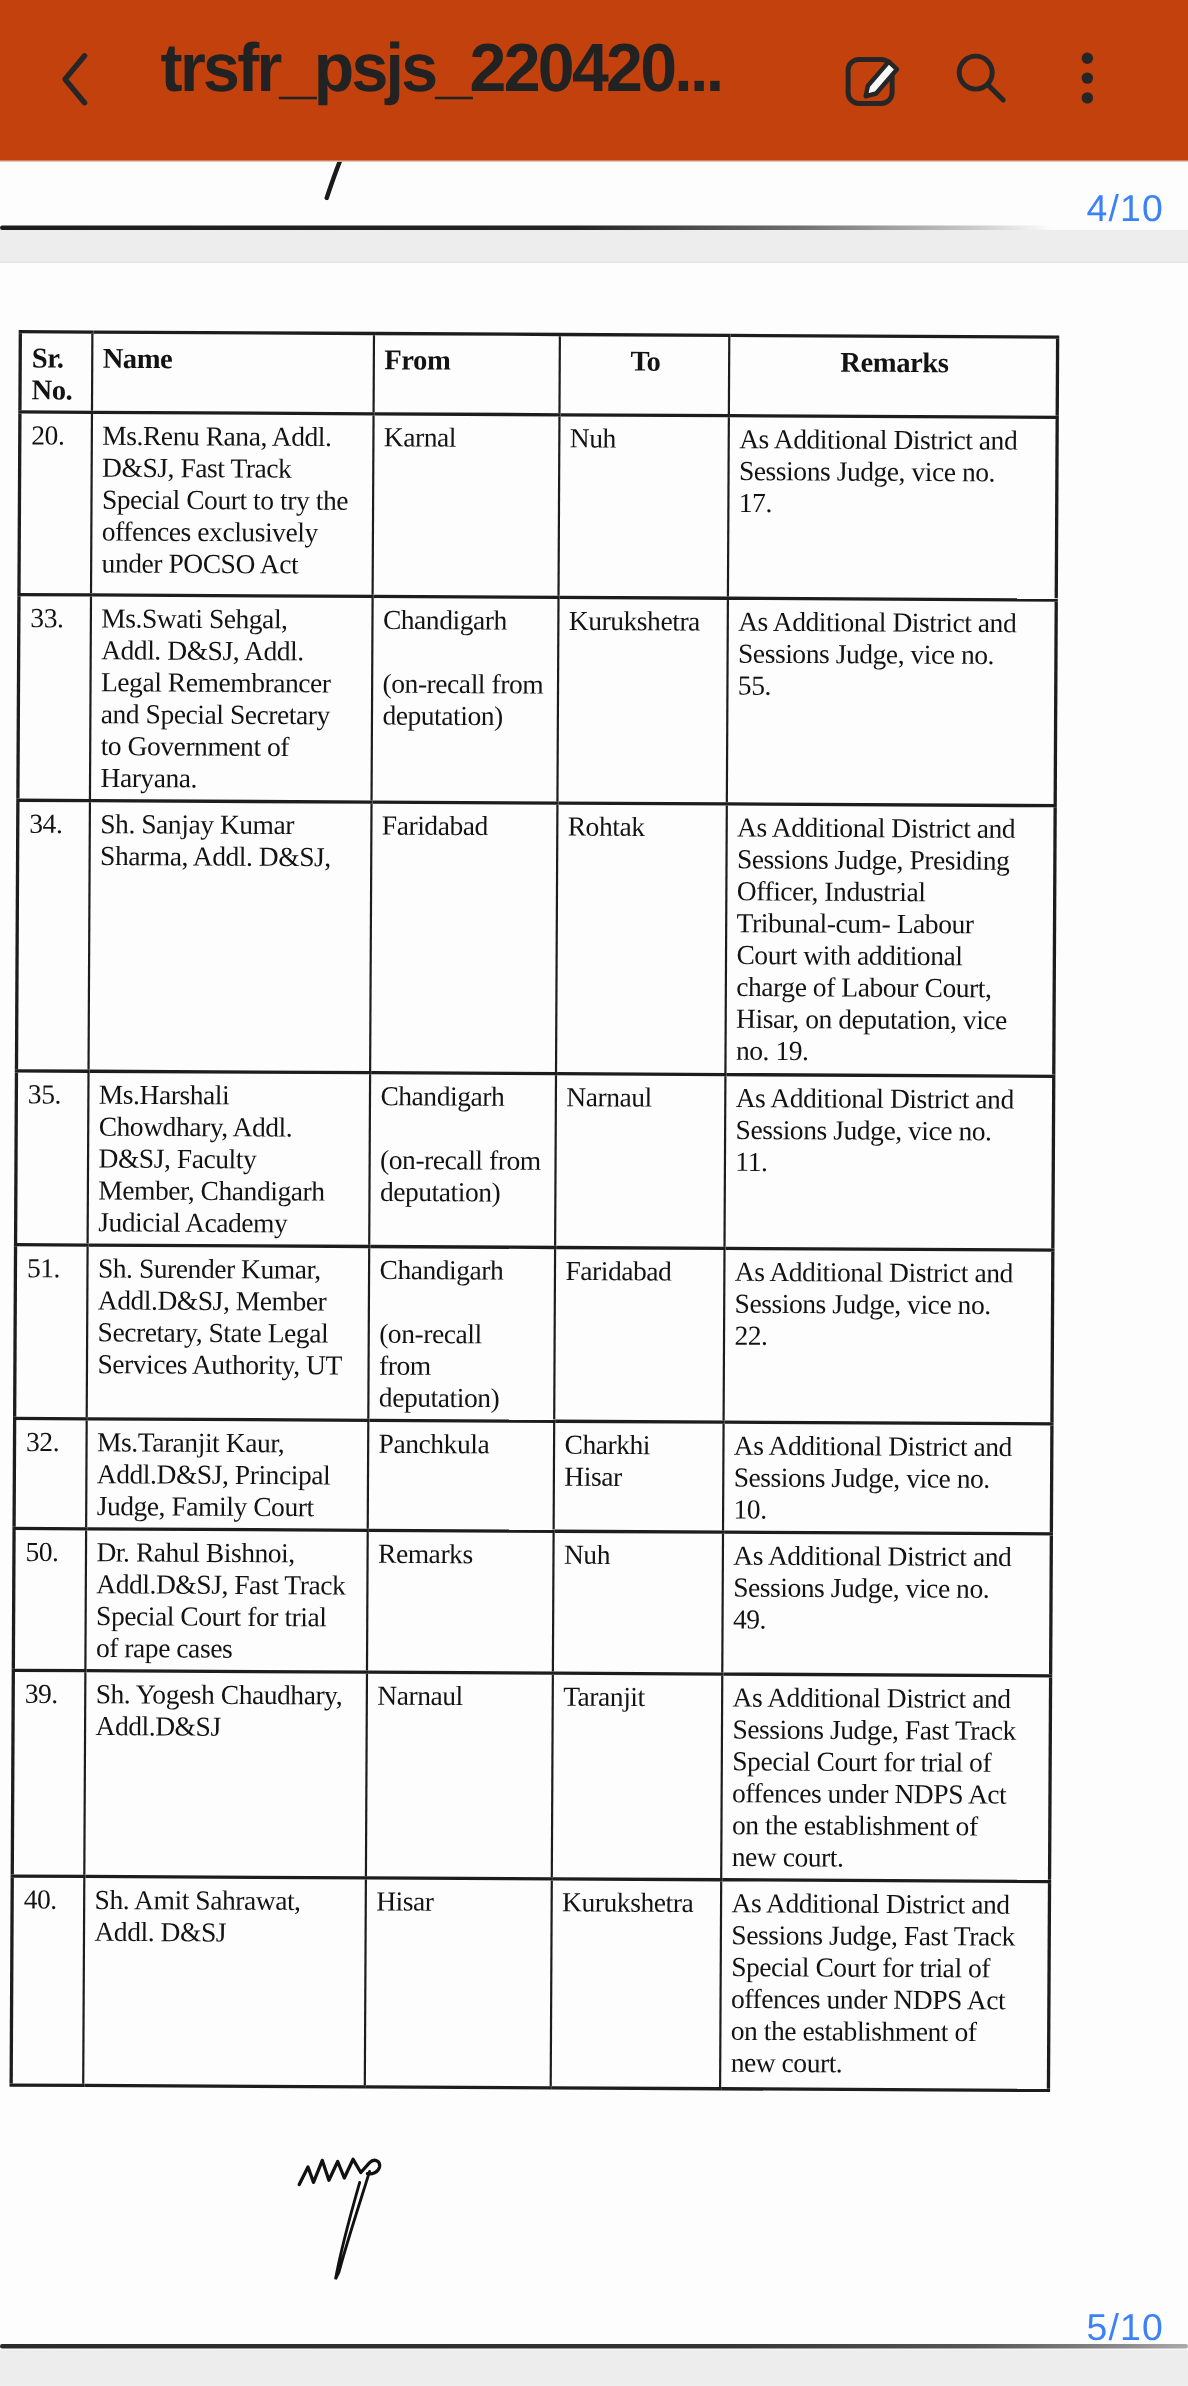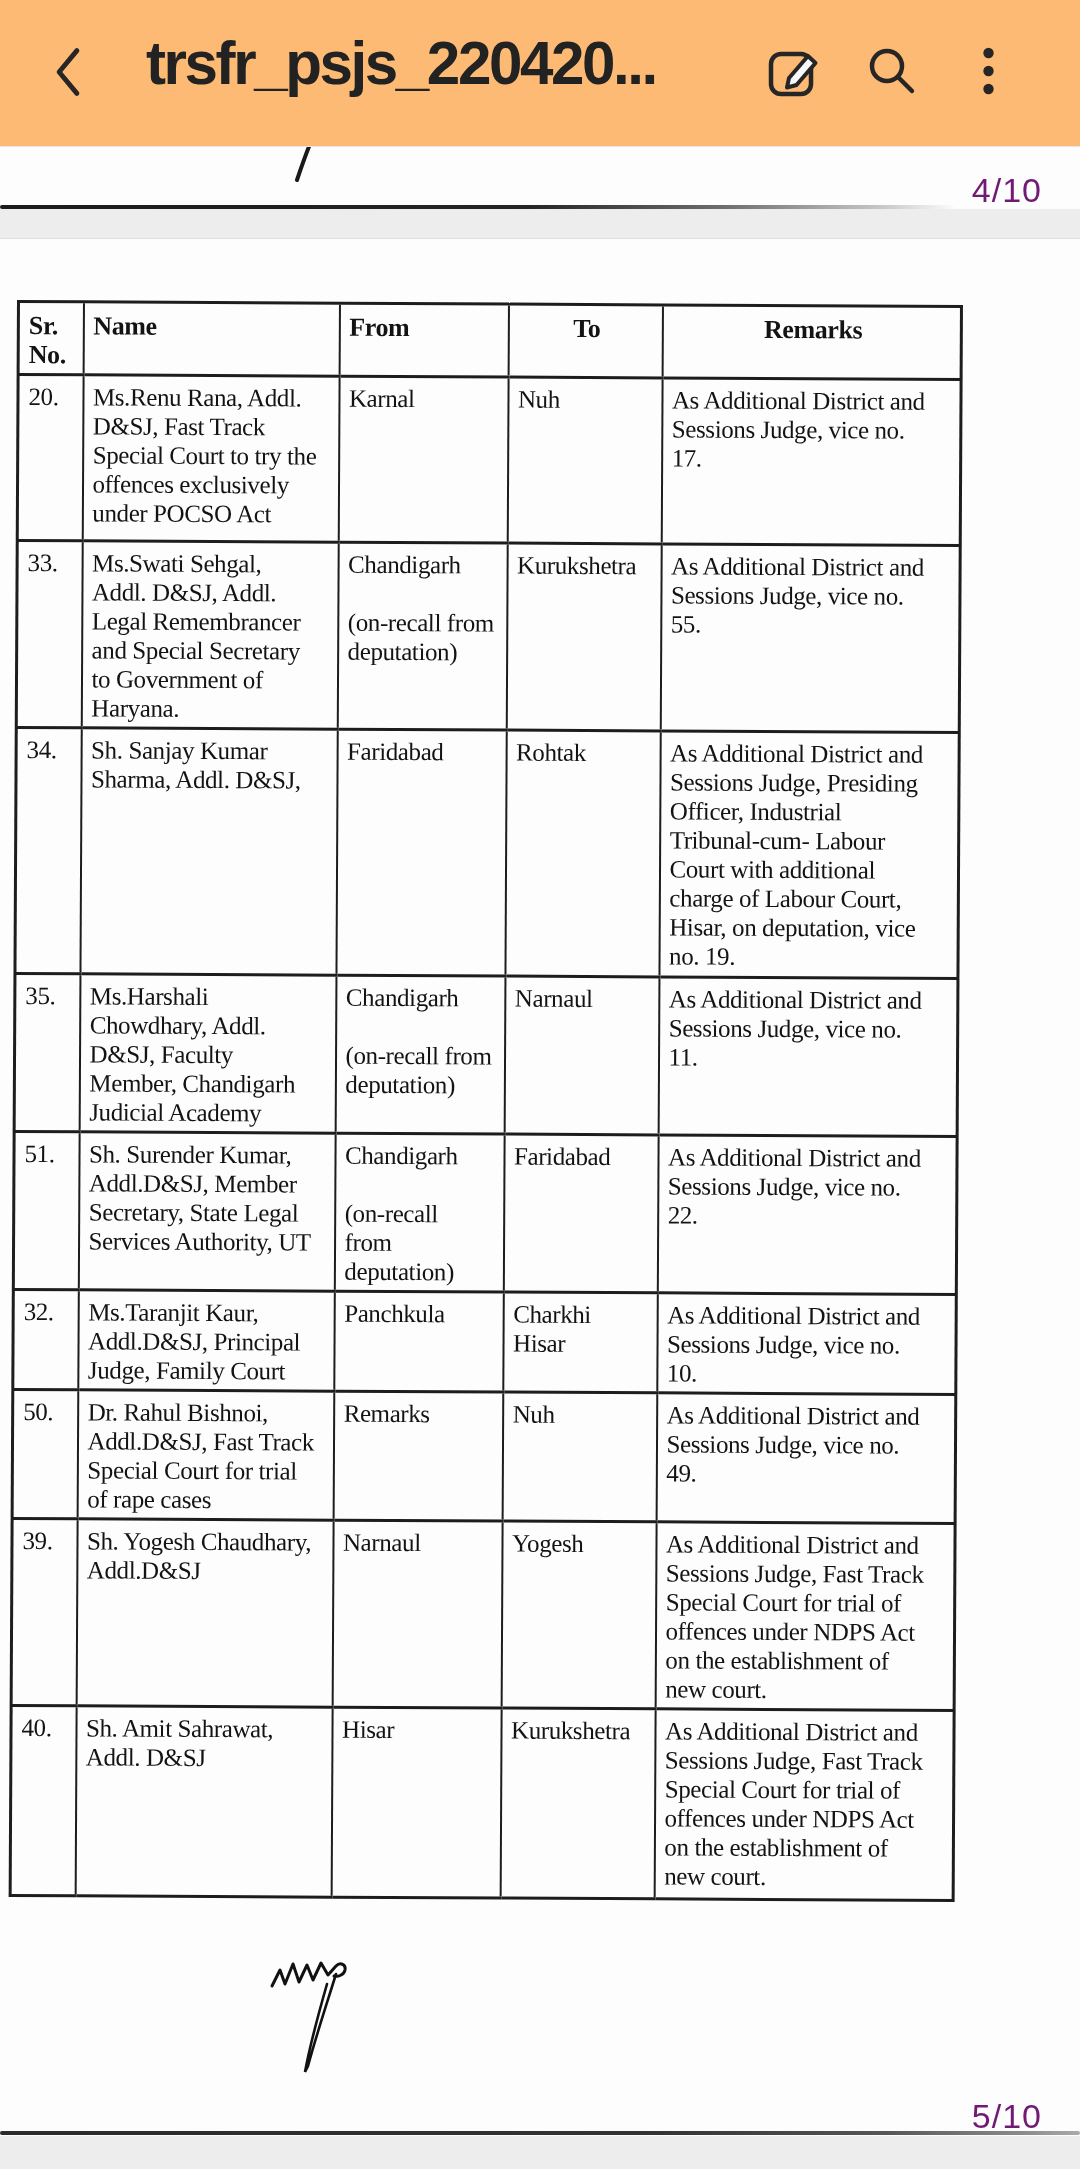--- a/index.html
+++ b/index.html
@@ -1,41 +1,41 @@
 <!DOCTYPE html>
 <html><head>
 <meta charset="utf-8">
 <style>
   html,body{margin:0;padding:0;background:#fff;}
   .screen{position:relative;width:1080px;height:2169px;overflow:hidden;
           background:#fdfdfd;font-family:"Liberation Sans",sans-serif;}
 
   
   .appbar{position:absolute;left:0;top:0;width:1080px;height:146px;
-          background:#fdba74;border-bottom:1px solid #e6e6e6;z-index:5;}
+          background:#c2410c;border-bottom:1px solid #e6e6e6;z-index:5;}
   .iconbtn{position:absolute;background:none;border:none;padding:0;margin:0;cursor:pointer;line-height:0;}
   .btn-back{left:52px;top:44px;}
   .btn-edit{left:767px;top:44px;}
   .btn-search{left:866px;top:45px;}
   .btn-menu{left:982px;top:46px;}
   .title{position:absolute;left:146px;top:28px;margin:0;
          font-size:62px;line-height:70px;font-weight:bold;color:#222;
          letter-spacing:-2.5px;white-space:nowrap;transform:scaleX(.97);transform-origin:left center;}
 
   
   .page-edge-line{position:absolute;left:0;height:4px;z-index:3;border-radius:2px;}
   .edge1{top:205px;width:956px;
          background:linear-gradient(90deg,#1c1c1c 0%,#242424 55%,#6f6f6f 76%,#c6c6c6 92%,rgba(255,255,255,0) 100%);}
   .edge2{top:2131px;width:1080px;
          background:linear-gradient(90deg,#2b2b2b 0%,#333 60%,#565656 82%,#8d8d8d 95%,#ababab 100%);}
   .page-gap{position:absolute;left:0;width:1080px;background:#ededed;z-index:2;}
   .gap1{top:209px;height:29px;border-bottom:1px solid #e0e0e0;}
   .gap2{top:2136px;height:33px;}
 
-  .page-indicator{position:absolute;right:38px;color:#701a75;
+  .page-indicator{position:absolute;right:22px;color:#3b82f6;
                   font-size:34px;line-height:36px;letter-spacing:1px;z-index:4;}
   .pi-prev{top:172px;}
   .pi-cur{top:2098px;}
 
   .stray-stroke{position:absolute;left:292px;top:142px;}
   .signature{position:absolute;left:268px;top:1944px;}
 
   
   .doc-table{position:absolute;left:17px;top:300px;width:943px;
              border-collapse:collapse;table-layout:fixed;
@@ -226,21 +226,21 @@
             <td>Nuh</td>
             <td>As Additional District and
 Sessions Judge, vice no.
 49.</td>
           </tr>
           <tr>
             <td>39.</td>
             <td>Sh. Yogesh Chaudhary,
 Addl.D&amp;SJ</td>
             <td>Narnaul</td>
-            <td>Yogesh</td>
+            <td>Taranjit</td>
             <td>As Additional District and
 Sessions Judge, Fast Track
 Special Court for trial of
 offences under NDPS Act
 on the establishment of
 new court.</td>
           </tr>
           <tr>
             <td>40.</td>
             <td>Sh. Amit Sahrawat,

